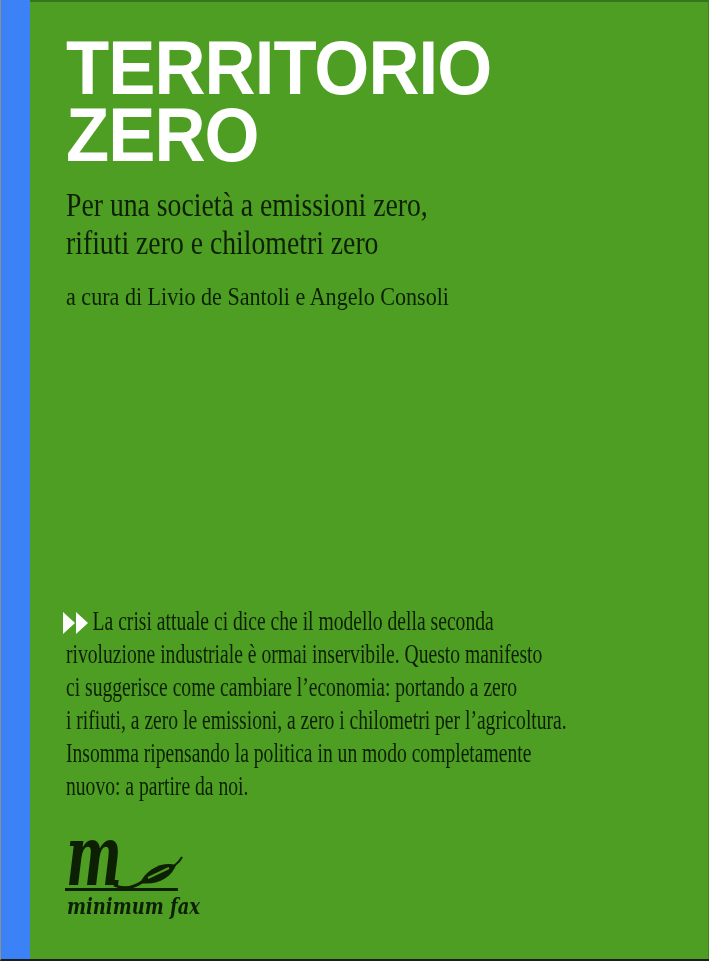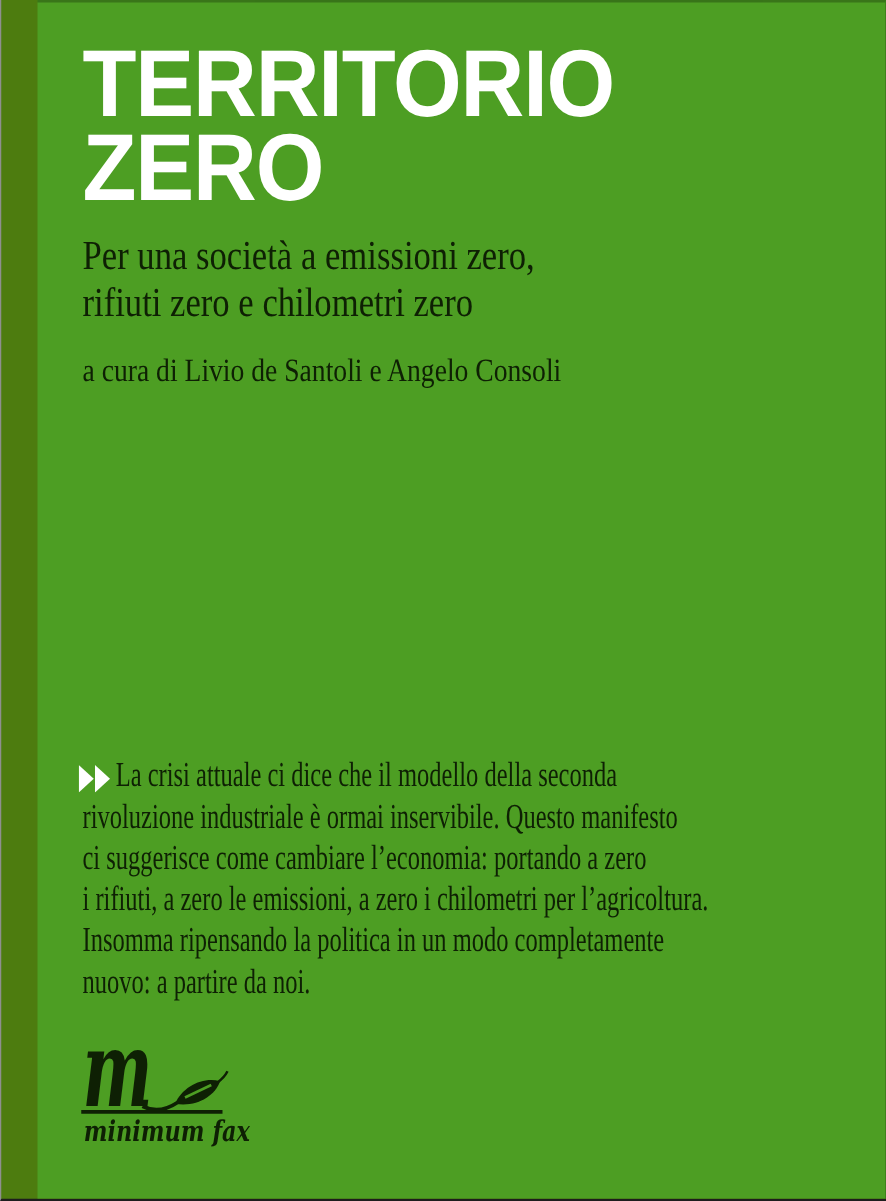--- a/index.html
+++ b/index.html
@@ -1,20 +1,20 @@
 <!DOCTYPE html>
 <html lang="it" style="--green: #4d9e23; --ink: #0e2004; --title: #ffffff;"><head>
 <meta charset="utf-8">
 <style>
   html,body{margin:0;padding:0;background:#e8e8e8;}
   .cover{
     position:relative;
     width:709px;height:961px;
     box-sizing:border-box;
-    background:#4d7c0f;
+    background:#3b82f6;
     border-left:1px solid #8f8f8f;
     border-bottom:2px solid #1d1d1d;
     overflow:hidden;
     font-family:"Liberation Serif",serif;
   }
   .panel{
     position:absolute;
     left:29px;right:0;top:0;bottom:0;
     background:var(--green,#4d9e23);
     border-top:2px solid rgba(0,0,0,.26);

